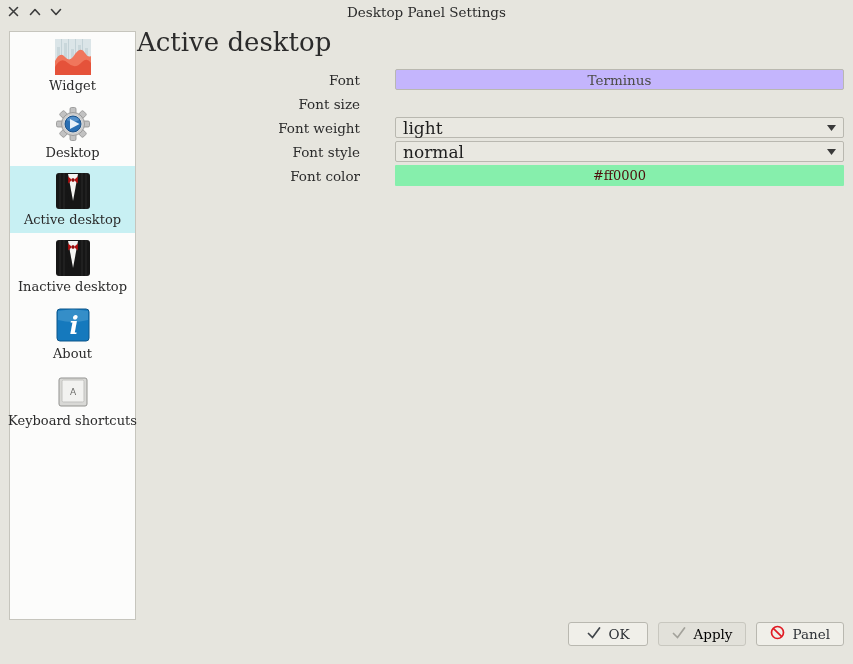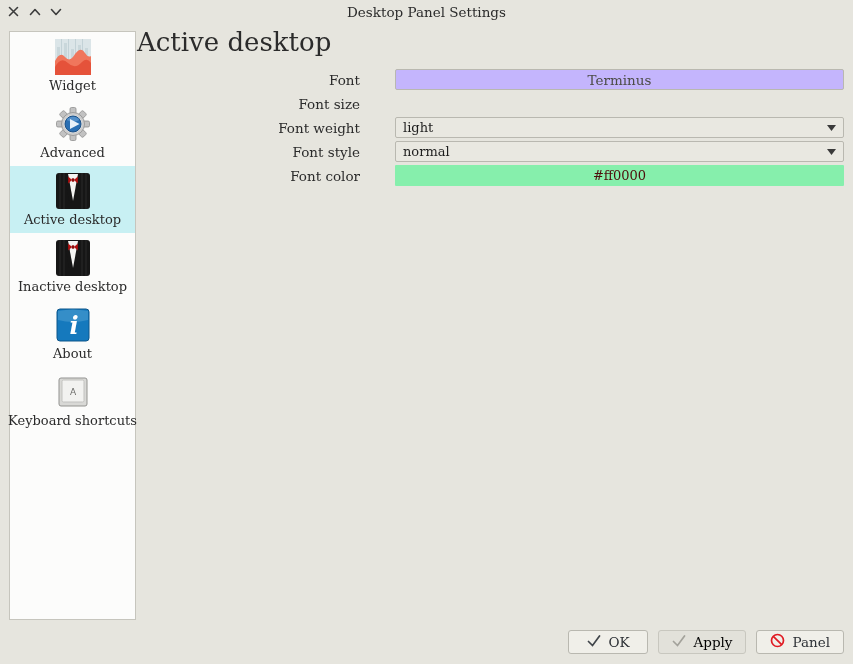--- a/index.html
+++ b/index.html
@@ -68,31 +68,31 @@
     padding-left:6px; height:100%;
   }
   .spin-arrows {
     width:24px; height:100%;
     display:flex; align-items:center; justify-content:center;
     cursor:pointer;
   }
   .dropdown-field {
     flex:1; background:#e9e8e1; border:1px solid #b9b8b0; border-radius:2px;
     display:flex; align-items:center;
-    padding:0 7px; font-size:13px; color:#1e1e1e; cursor:pointer;
+    padding:0 7px; font-size:17px; color:#1e1e1e; cursor:pointer;
   }
   .dropdown-arrow { margin-left:auto; display:flex; align-items:center; }
   .color-field {
     flex:1; border:none; border-radius:1px;
     display:flex; align-items:center; justify-content:center;
     font-size:13px; color:#4d0f0c; cursor:pointer;
   }
 
   
-  .footer { position:absolute; right:9px; bottom:10px; display:flex; gap:10px; }
+  .footer { position:absolute; right:9px; bottom:18px; display:flex; gap:10px; }
   .footer-btn {
     min-width:80px; height:24px; padding:0 13px;
     background:#f0efe9; border:1px solid #b9b8b0; border-radius:3px;
     display:flex; align-items:center; justify-content:center; gap:7px;
     font-size:13.5px; color:#2d3136; cursor:pointer;
   }
   .footer-btn.disabled {
     background:#e2e1da; color:#000000; border-color:#c8c7bf; cursor:default;
   }
 </style>
@@ -149,21 +149,21 @@
         <rect x="15" y="1.5" width="6" height="9" rx="1.5" transform="rotate(225 18 18)"></rect>
         <rect x="15" y="1.5" width="6" height="9" rx="1.5" transform="rotate(270 18 18)"></rect>
         <rect x="15" y="1.5" width="6" height="9" rx="1.5" transform="rotate(315 18 18)"></rect>
       </g>
       <circle cx="18" cy="18" r="11.5" fill="#cdcdcd" stroke="#8f8f8f" stroke-width="0.8"></circle>
       <circle cx="18" cy="18" r="9" fill="#e6e6e6"></circle>
       <circle cx="18" cy="18" r="8" fill="#2a6fb3" stroke="#1b4f85" stroke-width="1"></circle>
       <path d="M11.5 14 A 8 8 0 0 1 24.5 14 Q 18 17.5 11.5 14 Z" fill="#5b95cc" opacity="0.85"></path>
       <polygon points="15,13 24.5,18 15,23" fill="#e9f1f8"></polygon>
     </svg>
-    <span class="side-label">Advanced</span>
+    <span class="side-label">Desktop</span>
   </div>
 
   <div class="side-item selected">
     <svg class="side-icon" viewBox="0 0 36 36">
       <rect x="1" y="0" width="34" height="36" rx="3" fill="#161616"></rect>
       <path d="M5 0 L5 36 M9 0 L9 36 M27 0 L27 36 M31 0 L31 36" stroke="#2b2b2b" stroke-width="1"></path>
       <polygon points="13,1 23,1 18,28" fill="#f4f4f2"></polygon>
       <polygon points="13,1 18,28 14.5,30 10,6" fill="#161616" opacity="0.35"></polygon>
       <polygon points="13.2,3.5 17,7 13.2,10.5" fill="#b50f0f"></polygon>
       <polygon points="22.8,3.5 19,7 22.8,10.5" fill="#b50f0f"></polygon>

